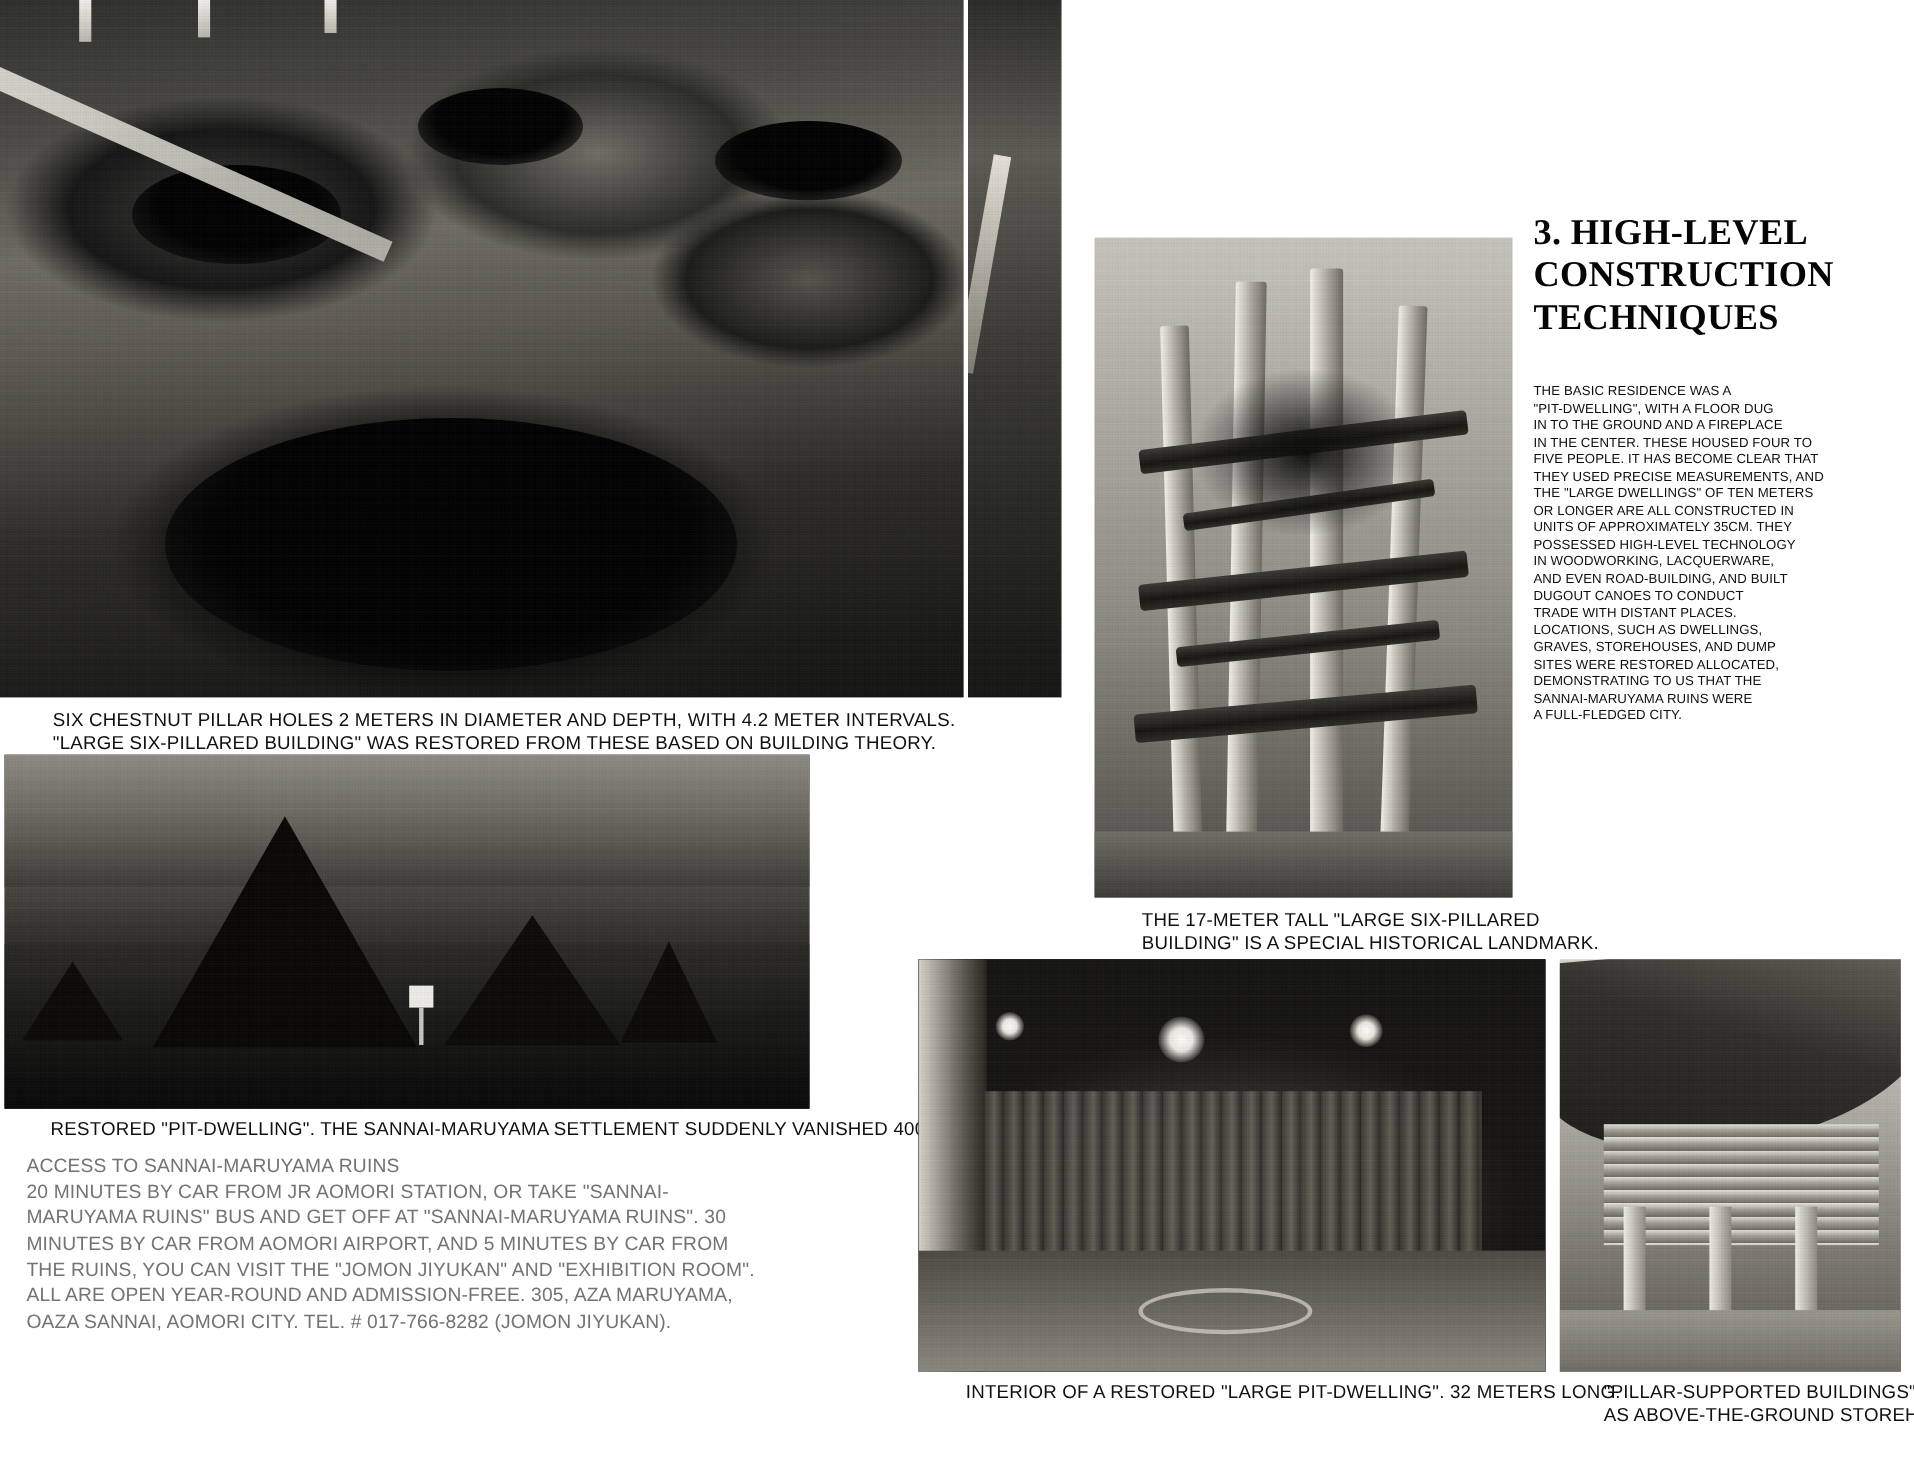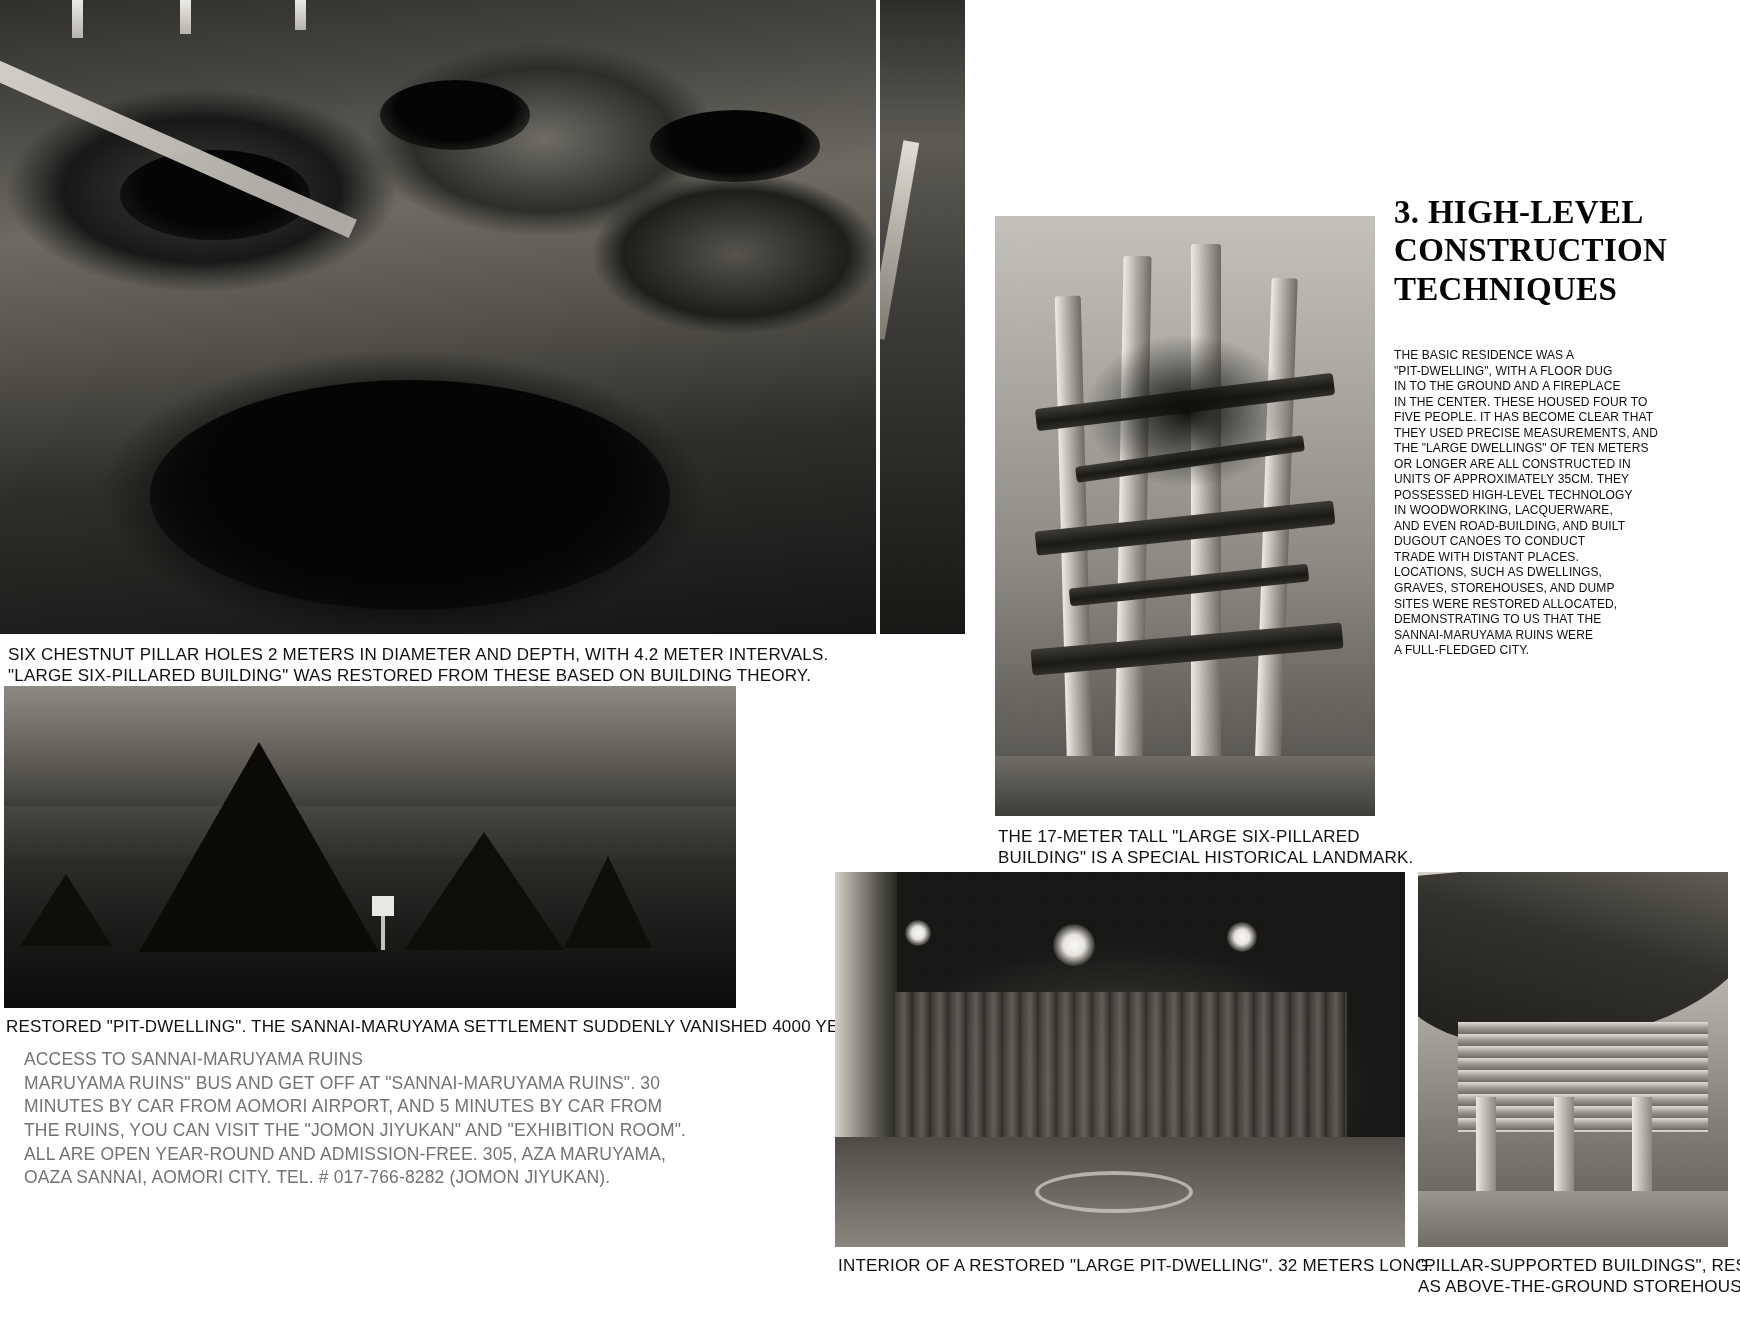--- a/index.html
+++ b/index.html
@@ -294,21 +294,21 @@
   #photo-storehouse .leg.g3 { left: 214px; }
   #photo-storehouse .ground2 {
     position: absolute; left:0; bottom: 0; width: 100%; height: 56px;
     background: linear-gradient(180deg, #9a988f, #6f6d65);
   }
   #caption-storehouse {
     left: 1418px; top: 1255px;
     width: 316px;
   }
 
-  .cap-ln { display: block; white-space: nowrap; }
+  .cap-ln { display: block; white-space: nowrap; margin-left: 40px; }
 </style>
 </head>
 <body>
 
 <div class="page">
 
   <div class="photo" id="photo-excavation">
     <div class="hole h1"></div>
     <div class="hole h2"></div>
     <div class="hole h3"></div>
@@ -340,20 +340,21 @@
     <div class="signpost"></div>
     <div class="grain"></div>
   </div>
 
   <div class="caption" id="caption-pit-dwelling">
     <span class="cap-ln">RESTORED "PIT-DWELLING". THE SANNAI-MARUYAMA SETTLEMENT SUDDENLY VANISHED 4000 YEARS AGO.</span>
   </div>
 
   <div id="access-block">
     <span class="ln">ACCESS TO SANNAI-MARUYAMA RUINS</span>
+    <span class="ln">20 MINUTES BY CAR FROM JR AOMORI STATION, OR TAKE "SANNAI-</span>
     <span class="ln">MARUYAMA RUINS" BUS AND GET OFF AT "SANNAI-MARUYAMA RUINS". 30</span>
     <span class="ln">MINUTES BY CAR FROM AOMORI AIRPORT, AND 5 MINUTES BY CAR FROM</span>
     <span class="ln">THE RUINS, YOU CAN VISIT THE "JOMON JIYUKAN" AND "EXHIBITION ROOM".</span>
     <span class="ln">ALL ARE OPEN YEAR-ROUND AND ADMISSION-FREE. 305, AZA MARUYAMA,</span>
     <span class="ln">OAZA SANNAI, AOMORI CITY. TEL. # 017-766-8282 (JOMON JIYUKAN).</span>
   </div>
 
   <div class="photo" id="photo-six-pillar">
     <div class="tower-post vp1"></div>
     <div class="tower-post vp2"></div>

